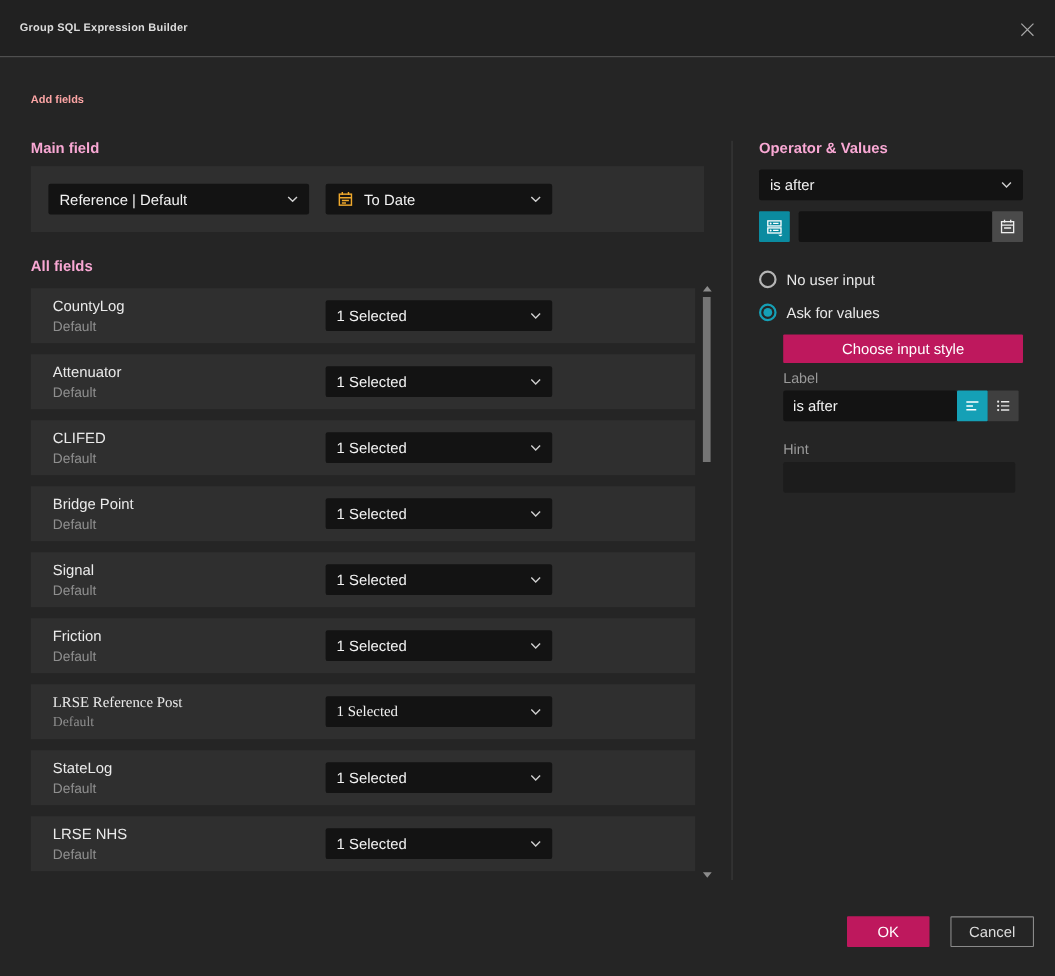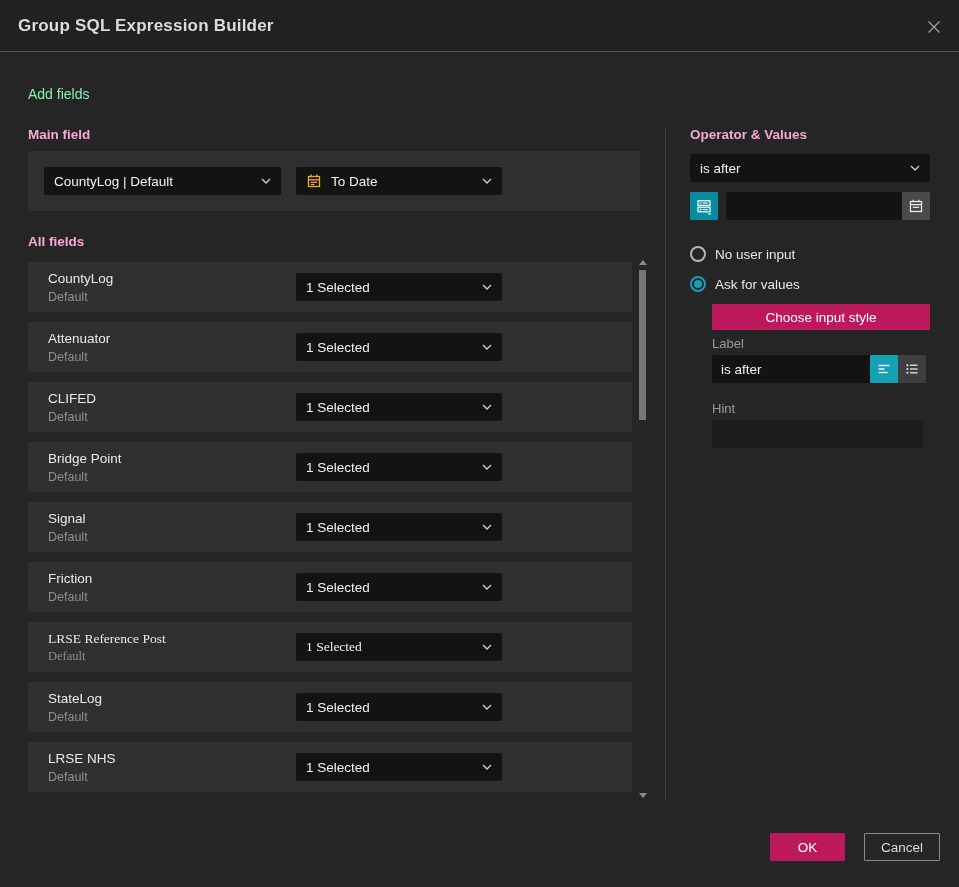--- a/index.html
+++ b/index.html
@@ -9,25 +9,25 @@
     background:#262626; color:#e6e6e6;
   }
   .dialog { position:relative; width:959px; height:887px; background:#252525; }
 
   
   .hdr {
     position:absolute; top:0; left:0; width:959px; height:52px;
     background:#212121; border-bottom:1px solid #555;
     display:flex; align-items:center; padding:0 18px;
   }
-  .hdr-title { font-size:17px; font-weight:700; color:#dcdcdc; letter-spacing:.2px; }
+  .hdr-title { font-size:10px; font-weight:700; color:#dcdcdc; letter-spacing:.2px; }
   .close-btn { position:absolute; right:14px; top:16px; width:22px; height:22px; cursor:pointer;
     display:flex; align-items:center; justify-content:center; }
 
-  .sec-title { position:absolute; font-size:14px; font-weight:400; color:#86efac; }
+  .sec-title { position:absolute; font-size:10px; font-weight:700; color:#fca5a5; }
   .sub-label { position:absolute; font-size:13.5px; font-weight:700; color:#f9a8d4; }
 
   
   .main-panel { position:absolute; left:28px; top:151px; width:612px; height:60px; background:#2f2f2f; }
 
   .select {
     position:absolute; height:28px; background:#131313; border-radius:2px;
     display:flex; align-items:center; padding:0 10px; cursor:pointer;
     font-size:13.5px; color:#f2f2f2;
   }
@@ -95,21 +95,21 @@
           <path d="M2.5 2.5 L13.5 13.5 M13.5 2.5 L2.5 13.5" stroke="#a5a5a5" stroke-width="1.1"></path>
         </svg>
     </span>
   </div>
 
   <div class="sec-title" style="left:28px; top:86px;">Add fields</div>
 
   <div class="sub-label" style="left:28px; top:127px;">Main field</div>
   <div class="main-panel">
     <div class="select" style="left:16px; top:16px; width:237px;">
-      <span>CountyLog | Default</span>
+      <span>Reference | Default</span>
       <span class="chev">
         <svg width="10" height="6" viewBox="0 0 10 6">
             <path d="M1 1l4 4 4-4" stroke="#cfcfcf" stroke-width="1.3" fill="none"></path>
           </svg>
       </span>
     </div>
     <div class="select" style="left:268px; top:16px; width:206px;align-items:center;">
       <span class="cal">
         <svg width="16" height="16" viewBox="0 0 16 16" fill="none" stroke="#efa92d" stroke-width="1.3">
           <rect x="2.5" y="3.5" width="11" height="10"></rect>

